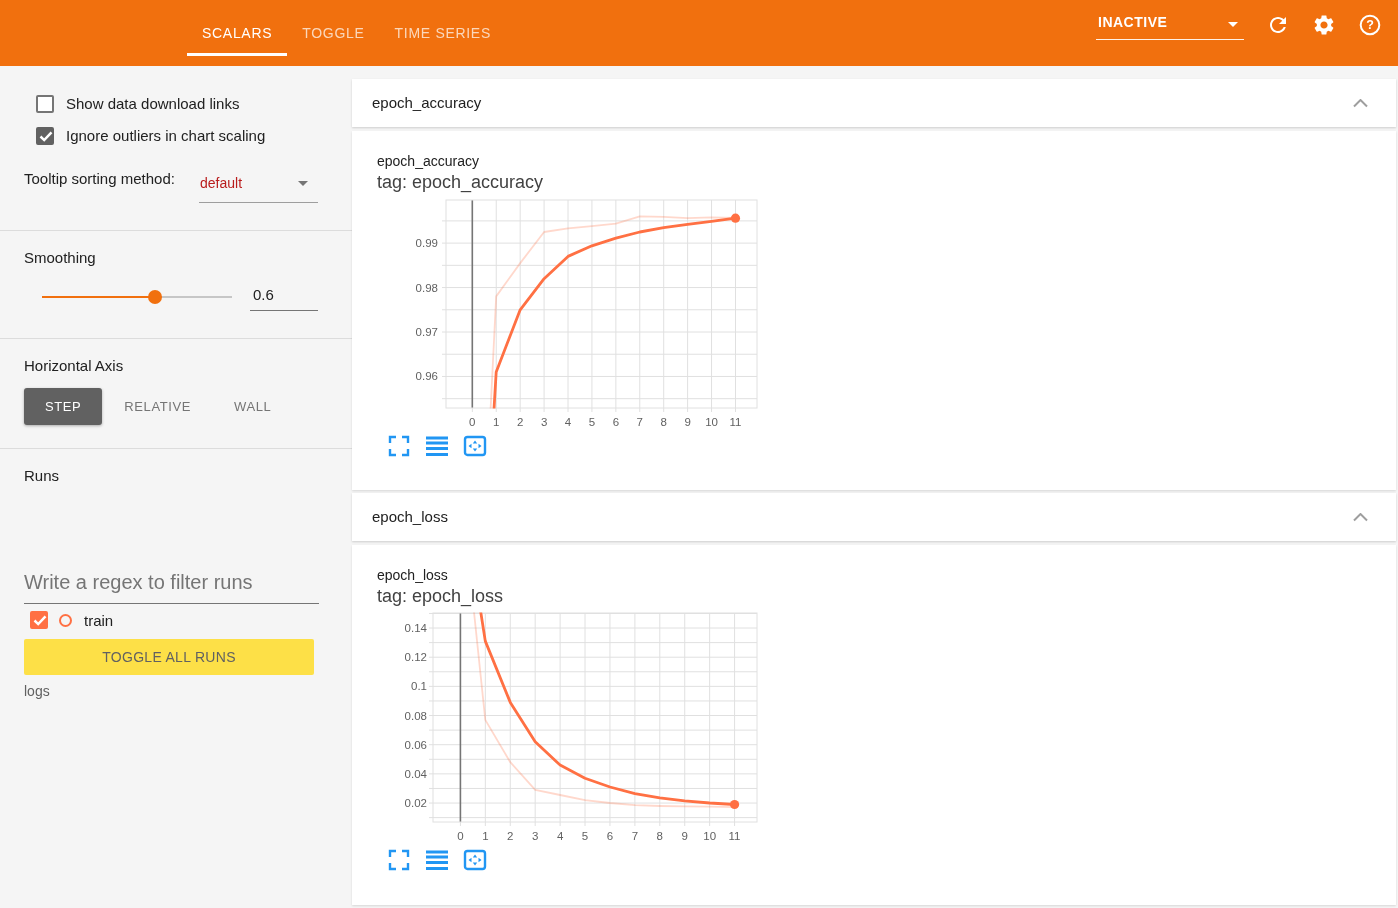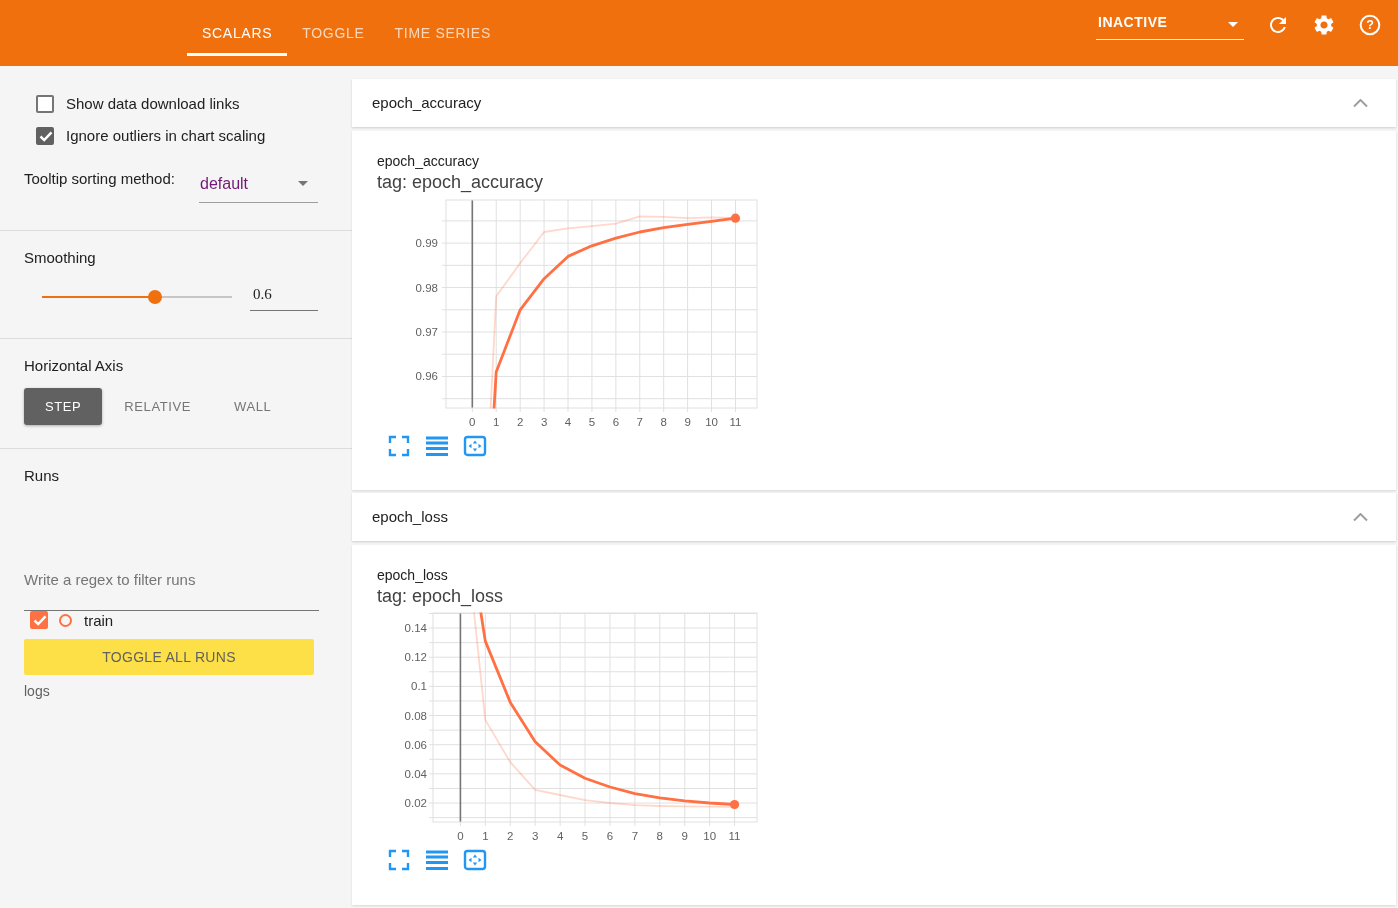--- a/index.html
+++ b/index.html
@@ -35,42 +35,42 @@
   
   .sidebar { position:absolute; left:0; top:66px; width:352px; bottom:0; }
   .cb-row { position:absolute; left:20px; display:flex; align-items:flex-start;margin-left:16px; }
   .checkbox { width:18px; height:18px; border:2px solid #757575; border-radius:2px;
     background:#fff; flex:0 0 auto; cursor:pointer; position:relative; }
   .checkbox.checked-gray { background:#616161; border-color:#616161; }
   .checkbox.checked-orange { background:#ff7043; border-color:#ff7043; }
   .checkbox svg { position:absolute; left:1px; top:2px; }
   .cb-label { margin-left:12px; font-size:15px; color:#212121; }
   .side-label { position:absolute; font-size:15px; color:#212121; }
-  .dd-value { position:absolute; font-size:16px; color:#701a75; cursor:pointer; }
+  .dd-value { position:absolute; font-size:14px; color:#b91c1c; cursor:pointer; }
   .dd-underline { position:absolute; height:1px; background:#9e9e9e; }
   .dd-caret { position:absolute; width:0; height:0; border-left:5px solid transparent;
     border-right:5px solid transparent; border-top:5px solid #757575; }
   .divider { position:absolute; left:0; width:352px; height:1px; background:#dcdcdc; }
 
   .slider-track { position:absolute; left:42px; top:296px; width:190px; height:2px;
     background:#c6c6c6; }
   .slider-fill { position:absolute; left:0; top:0; height:2px; width:113px; background:#f1700e; }
   .slider-thumb { position:absolute; left:106px; top:-6px; width:14px; height:14px;
     border-radius:50%; background:#f1700e; cursor:pointer; }
   .smooth-value { position:absolute; left:250px; top:286px; width:68px; font-size:15px;
-    color:#212121; padding:0 0 7px 3px; border-bottom:1px solid #757575;font-family:Liberation Serif, serif; }
+    color:#212121; padding:0 0 7px 3px; border-bottom:1px solid #757575; }
 
   .axis-buttons { position:absolute; left:24px; top:388px; display:flex; gap:1px; }
   .axis-btn { height:37px; line-height:37px; padding:0 21px; font-size:13px;
     letter-spacing:.6px; color:#757575; border-radius:3px; cursor:pointer; }
   .axis-btn.selected { background:#616161; color:#fff;
     box-shadow:0 1px 3px rgba(0,0,0,.3); }
 
-  .regex-input { position:absolute; left:24px; top:505px; width:295px; font-size:15px;
-    color:#757575; padding-bottom:22px; border-bottom:1px solid #757575; cursor:text; }
+  .regex-input { position:absolute; left:24px; top:505px; width:295px; font-size:20px;
+    color:#757575; padding-bottom:9px; border-bottom:1px solid #757575; cursor:text; }
   .run-row { position:absolute; left:30px; top:545px; display:flex; align-items:center; }
   .run-circle { width:13px; height:13px; border:2px solid #ff7043; border-radius:50%;
     margin-left:11px; }
   .run-label { margin-left:12px; font-size:15px; color:#212121; }
   .toggle-btn { position:absolute; left:24px; top:573px; width:290px; height:36px;
     background:#fde047; border-radius:2px; text-align:center; line-height:36px;
     font-size:14px; letter-spacing:.3px; color:#616161; cursor:pointer; }
   .logs-label { position:absolute; left:24px; top:617px; font-size:14px; color:#616161; }
 
   

